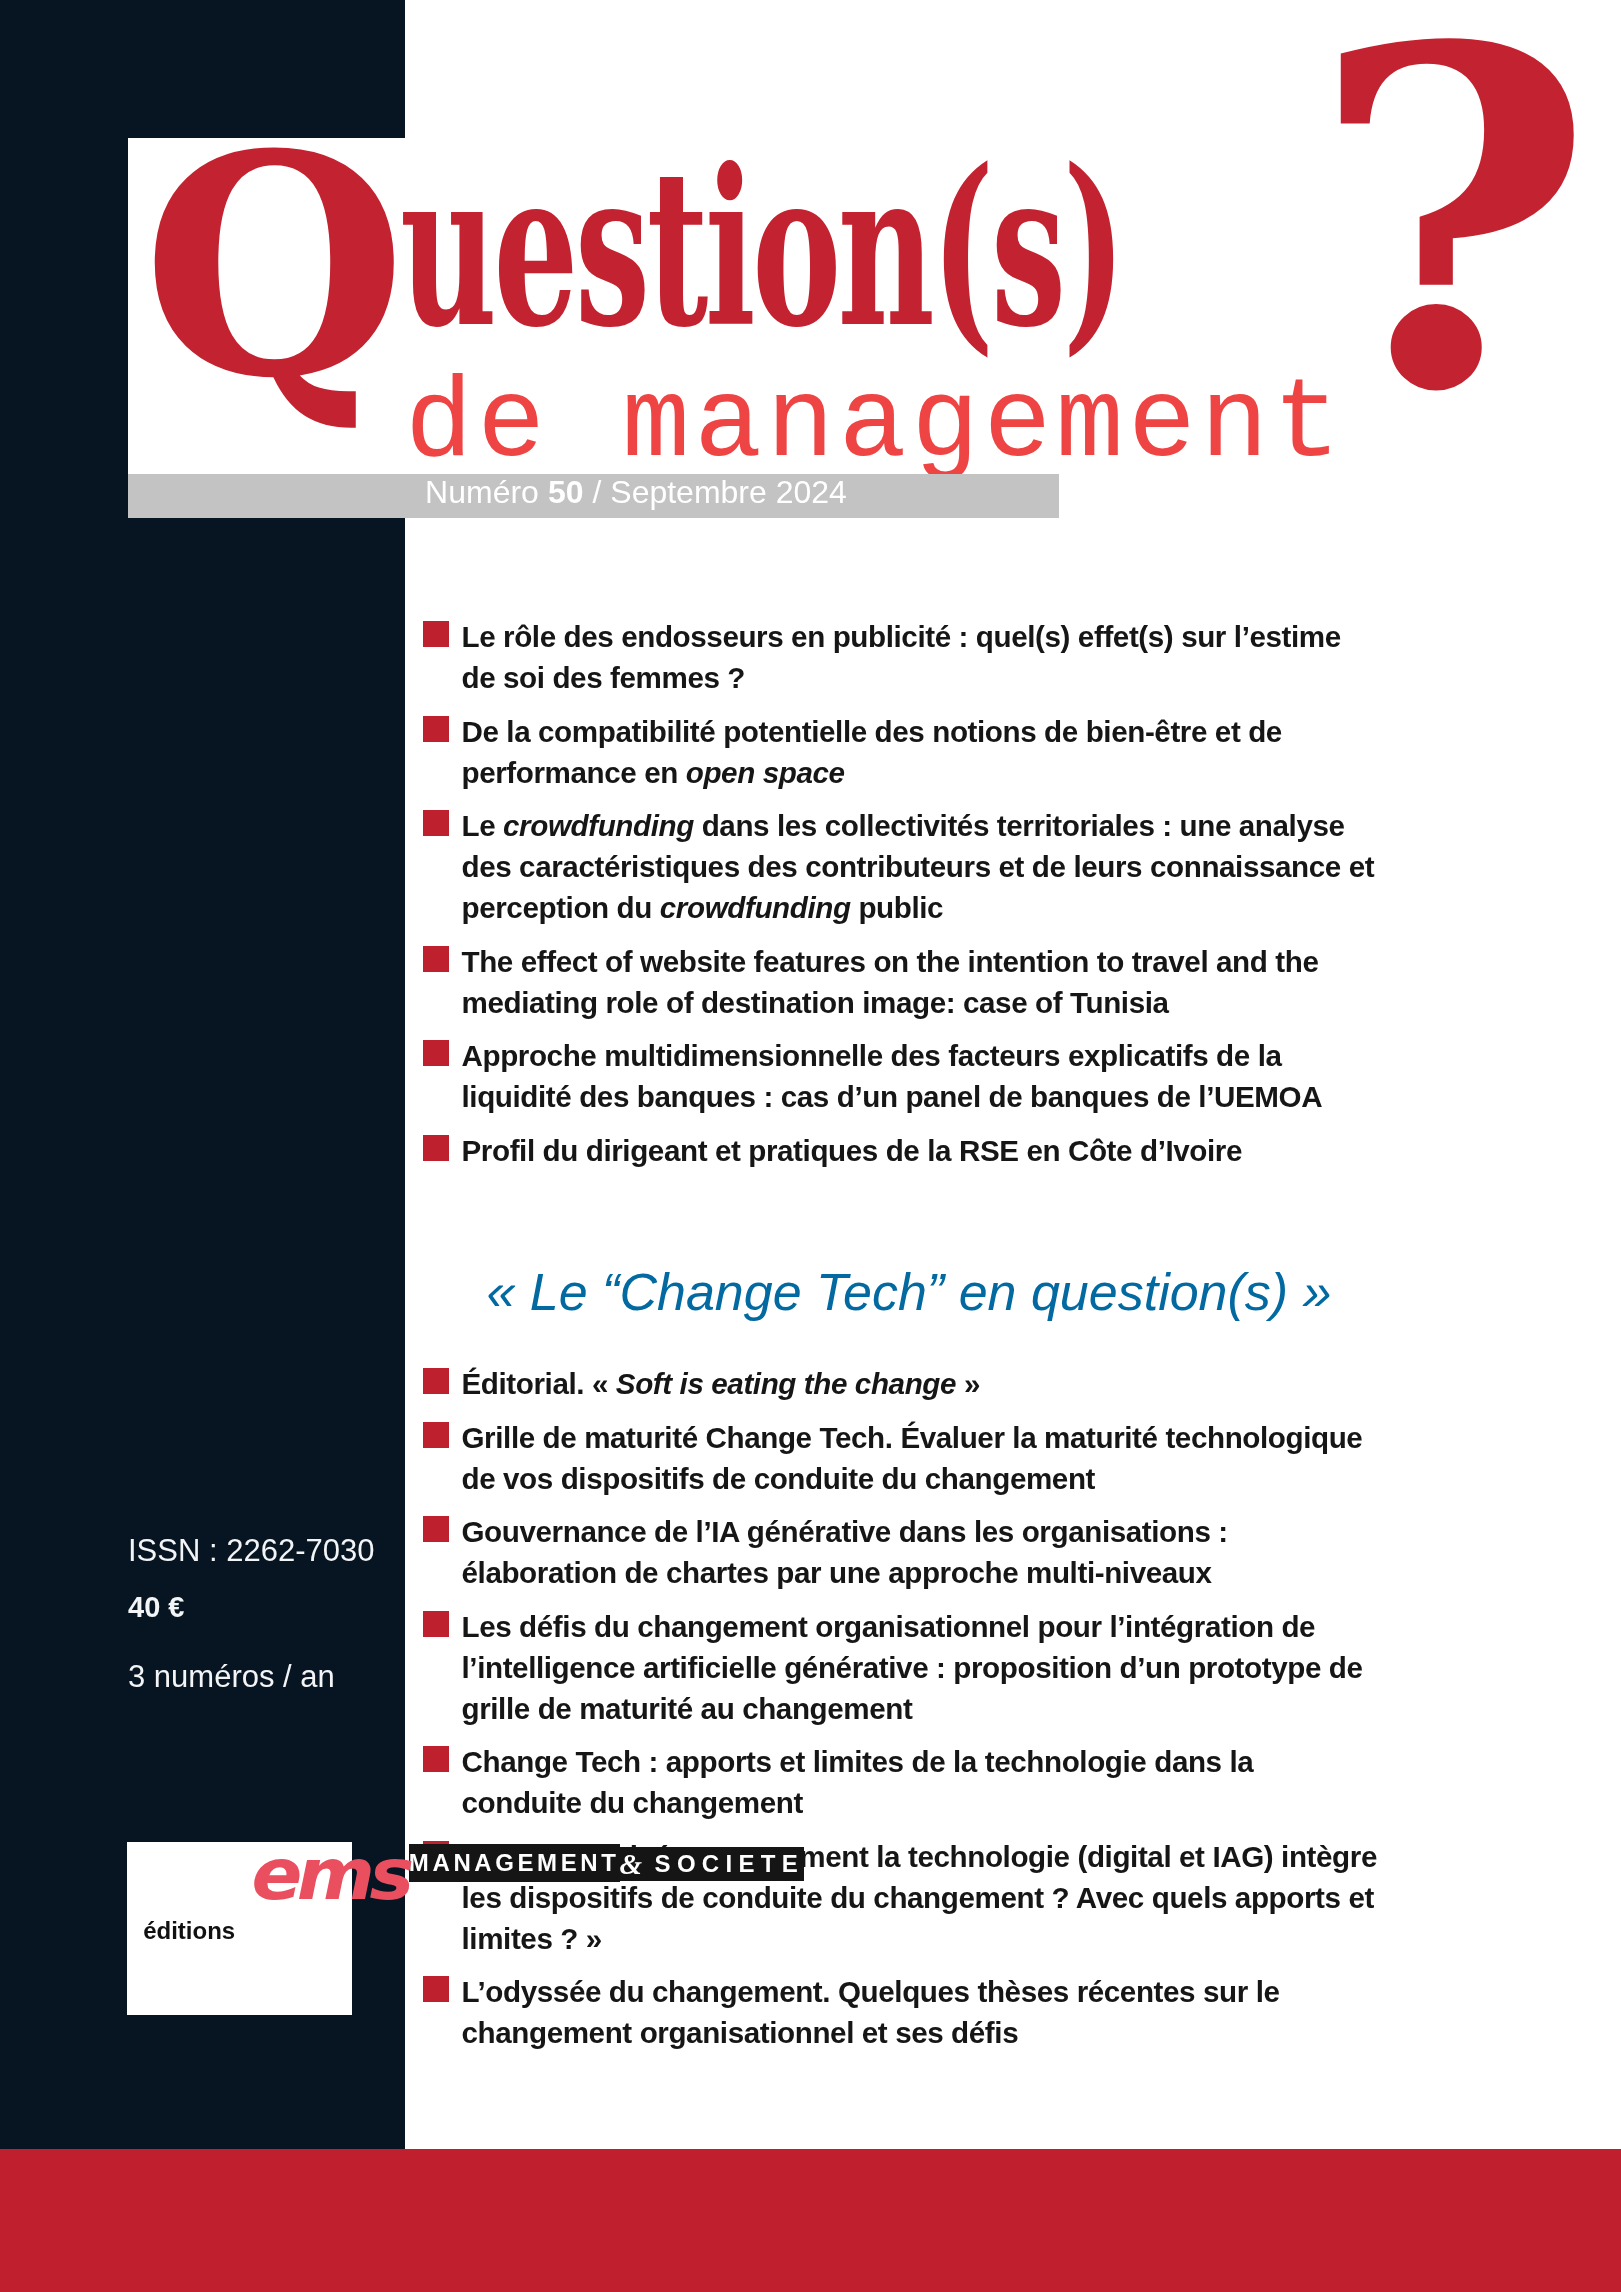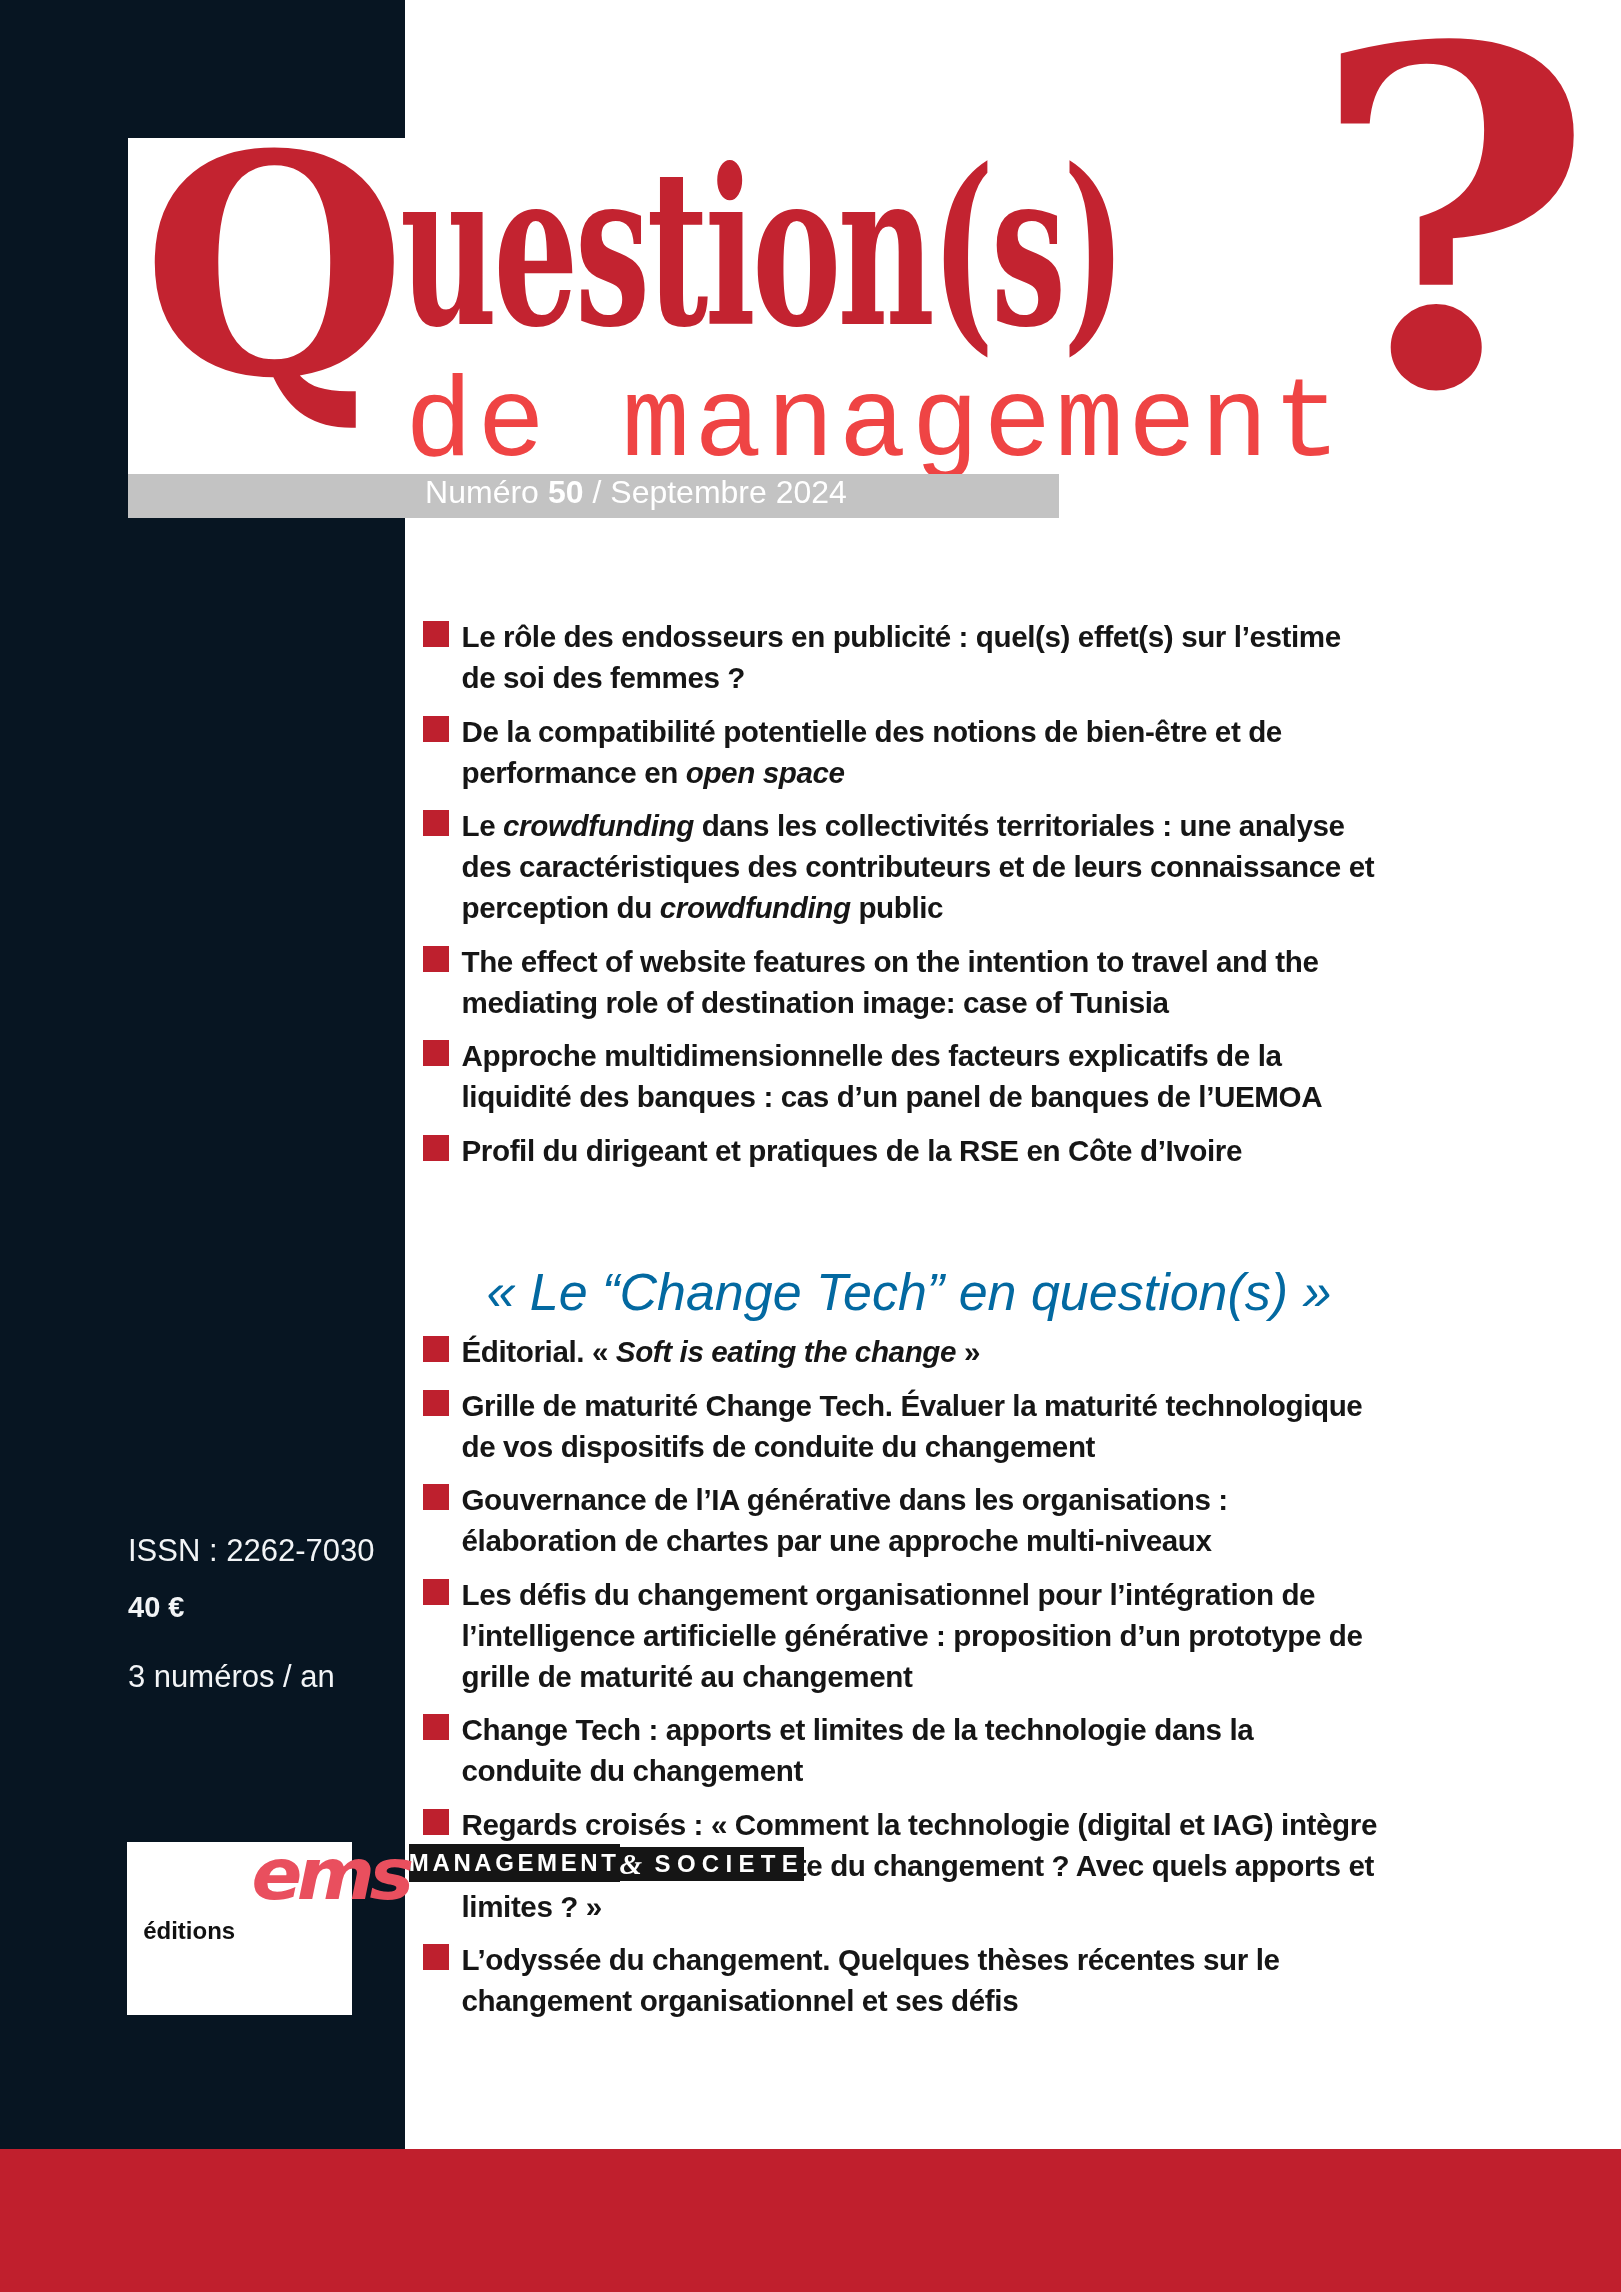--- a/index.html
+++ b/index.html
@@ -42,21 +42,21 @@
     position:absolute;left:128px;top:474px;width:931px;height:44px;
     background:#c3c3c3;color:#ffffff;
     display:flex;justify-content:center;gap:9px;
     font-size:32px;padding-left:85px;box-sizing:border-box;
     white-space:nowrap;
   }
   .issue-bar .num{font-weight:bold;}
   
   .toc{position:absolute;left:423px;width:972px;display:flex;flex-direction:column;gap:12.5px;}
   .toc-top{top:616px;}
-  .toc-theme{top:1331px;}
+  .toc-theme{top:1363px;}
   .toc-item{display:grid;grid-template-columns:26px 1fr;column-gap:12.5px;align-items:start;}
   .bullet{width:26px;height:26px;background:#be202e;margin-top:5.4px;}
   .toc-text{
     margin:0;white-space:pre-line;
     font-size:29.6px;line-height:41px;font-weight:bold;color:#161616;
     letter-spacing:-0.4px;
   }
   .toc-text .it{font-style:italic;}
   .theme-title{
     position:absolute;left:423px;top:1261px;width:972px;

